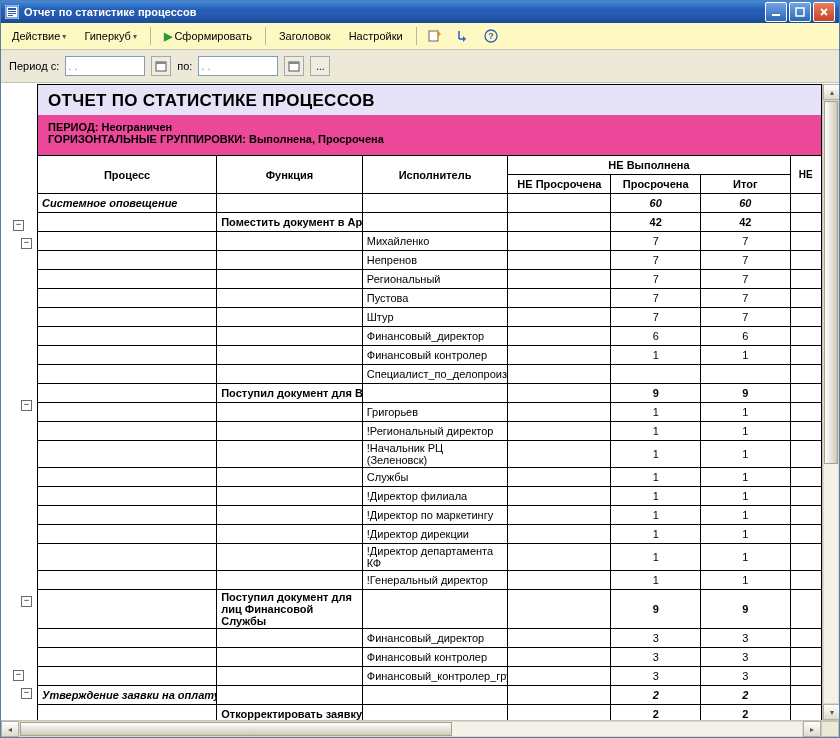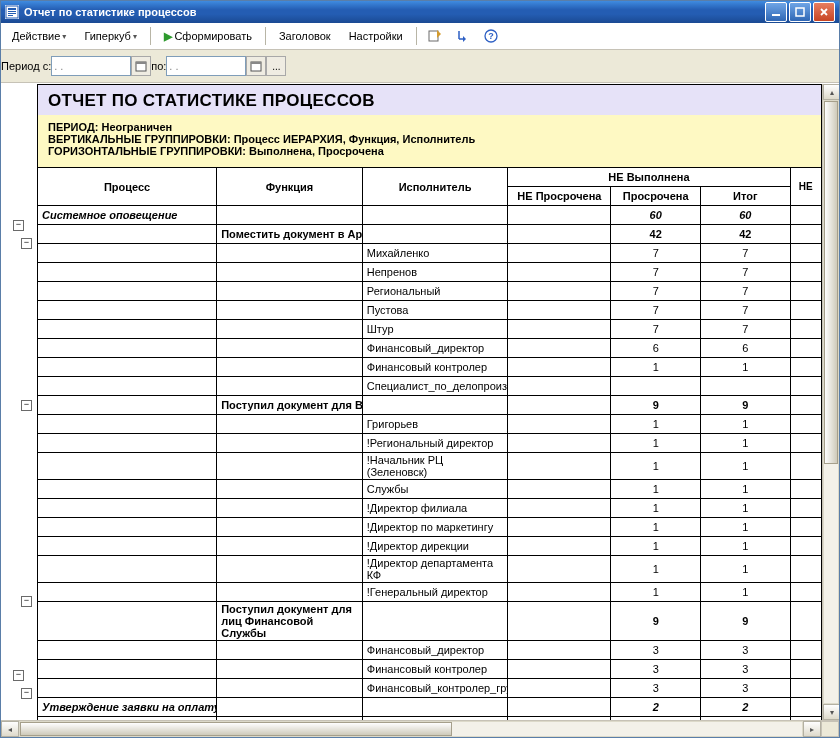--- a/index.html
+++ b/index.html
@@ -41,21 +41,21 @@
     color: #fff; font-weight: bold;
     font-size: 10px;
     cursor: pointer;
   }
   .titlebar .win-btn.close { background: linear-gradient(to bottom, #e77e60, #c84524); }
 
   
   .toolbar {
     height: 26px;
     display: flex; align-items: center;
-    background: #ffffff;
+    background: #fef9c3;
     border-bottom: 1px solid #c6c2b6;
     padding: 0 4px;
     gap: 4px;
   }
   .tb-btn {
     padding: 2px 6px;
     border: 1px solid transparent;
     cursor: pointer;
     display: inline-flex; align-items: center; gap: 2px;
   }
@@ -69,21 +69,22 @@
     border: 1px solid transparent;
     display: inline-flex; align-items: center; justify-content: center;
     cursor: pointer;
   }
   .icon-box { width: 14px; height: 14px; }
 
   
   .filterbar {
     height: 32px;
     display: flex; align-items: center;
-    padding: 0 0;
+    padding: 0 8px;
+    gap: 6px;
     border-bottom: 1px solid #c6c2b6;
   }
   .date-input {
     width: 74px; height: 18px;
     border: 1px solid #7f9db9;
     background: #fff;
     padding: 0 2px;
     font-family: inherit; font-size: 11px;
     display: inline-flex; align-items:center;
     color: #888;
@@ -130,21 +131,21 @@
     border: 1px solid #000;
     border-bottom: none;
     padding: 6px 10px 4px 10px;
   }
   .report-title {
     font-size: 17px;
     font-weight: bold;
     letter-spacing: 0.3px;
   }
   .report-meta {
-    background: #fef9c3;
+    background: #ec4899;
     border-left: 1px solid #000; border-right: 1px solid #000;
     padding: 6px 10px 10px 10px;
     font-size: 11px;
   }
   .report-meta .lbl { font-weight: bold; }
 
   table.report-table {
     border-collapse: collapse;
     width: 100%;
     table-layout: fixed;
@@ -311,24 +312,20 @@
     <div class="report">
 
       <div class="report-header">
         <div class="report-title">ОТЧЕТ ПО СТАТИСТИКЕ ПРОЦЕССОВ</div>
       </div>
 
       <div class="report-meta">
         <div>
           <span class="lbl">ПЕРИОД:</span>
           <span class="lbl">Неограничен</span>
-        </div>
-        <div>
-          <span class="lbl">ВЕРТИКАЛЬНЫЕ ГРУППИРОВКИ:</span>
-          <span class="lbl">Процесс ИЕРАРХИЯ, Функция, Исполнитель</span>
         </div>
         <div>
           <span class="lbl">ГОРИЗОНТАЛЬНЫЕ ГРУППИРОВКИ:</span>
           <span class="lbl">Выполнена, Просрочена</span>
         </div>
       </div>
 
       <table class="report-table">
         <colgroup>
           <col class="c-proc">

